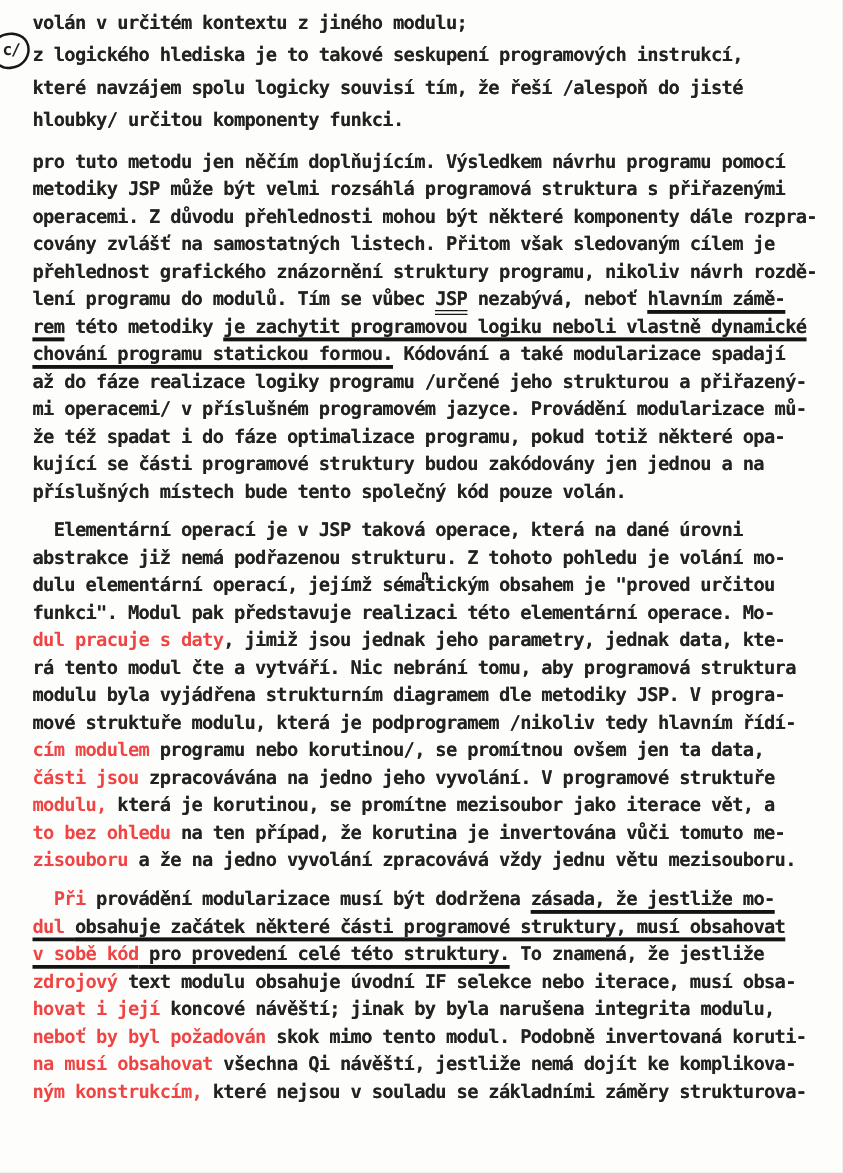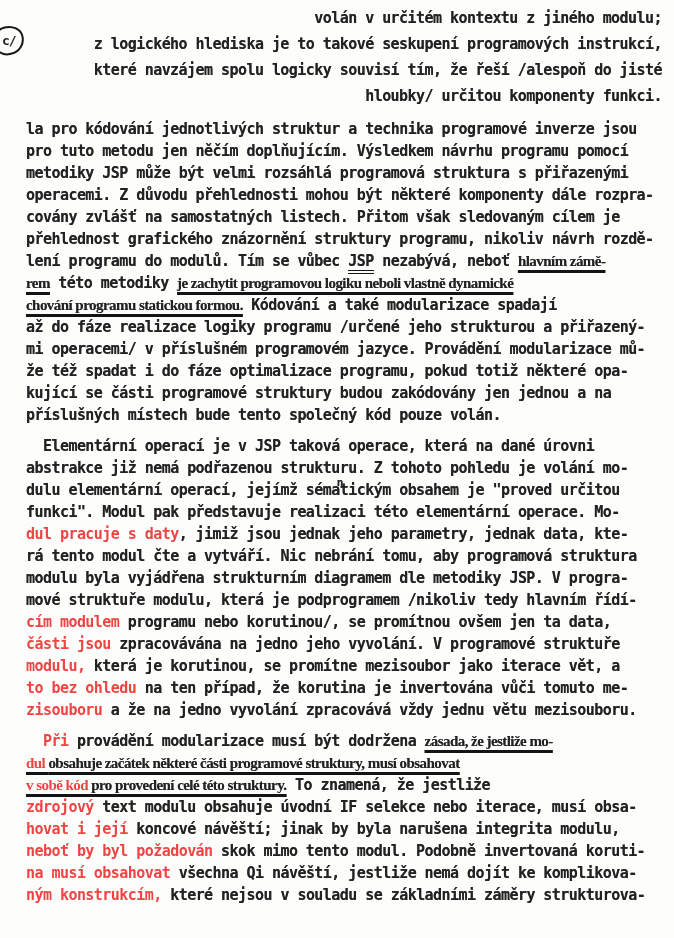--- a/index.html
+++ b/index.html
@@ -26,28 +26,26 @@
     white-space: pre;
     font-size: 15px;
     font-weight: bold;
     letter-spacing: -0.55px;
     line-height: 22px;
     color: #222;
     text-shadow: 0 0 0.4px rgba(25,25,25,0.55);
   }
   .paragraph.first .line {
     line-height: 26px;
-    text-align: right;
   }
   .underline {
     text-decoration: underline;
     text-decoration-thickness: 2.5px;
     text-underline-offset: 4px;
     text-decoration-color: #141414;
-    font-family: Liberation Serif, serif;
   }
   .underline-double {
     text-decoration: none;
     border-bottom: 4px double #141414;
   }
   .faded {
     color: #ef4444;
     text-shadow: none;
   }
   .ins {
@@ -89,21 +87,20 @@
     <span>c/</span>
   </div>
   <div>
       <div class="paragraph first">
         <div class="line"><span>volán v určitém kontextu z jiného modulu;</span></div>
         <div class="line"><span>z logického hlediska je to takové seskupení programových instrukcí,</span></div>
         <div class="line"><span>které navzájem spolu logicky souvisí tím, že řeší /alespoň do jisté</span></div>
         <div class="line"><span>hloubky/ určitou komponenty funkci.</span></div>
       </div>
       <div class="paragraph">
-        <div class="line"><span>la pro kódování jednotlivých struktur a technika programové inverze jsou</span></div>
         <div class="line"><span>pro tuto metodu jen něčím doplňujícím. Výsledkem návrhu programu pomocí</span></div>
         <div class="line"><span>metodiky JSP může být velmi rozsáhlá programová struktura s přiřazenými</span></div>
         <div class="line"><span>operacemi. Z důvodu přehlednosti mohou být některé komponenty dále rozpra-</span></div>
         <div class="line"><span>covány zvlášť na samostatných listech. Přitom však sledovaným cílem je</span></div>
         <div class="line"><span>přehlednost grafického znázornění struktury programu, nikoliv návrh rozdě-</span></div>
         <div class="line"><span>lení programu do modulů. Tím se vůbec </span><span class="underline-double">JSP</span><span> nezabývá, neboť </span><span class="underline">hlavním zámě-</span></div>
         <div class="line"><span class="underline">rem</span><span> této metodiky </span><span class="underline">je zachytit programovou logiku neboli vlastně dynamické</span></div>
         <div class="line"><span class="underline">chování programu statickou formou.</span><span> Kódování a také modularizace spadají</span></div>
         <div class="line"><span>až do fáze realizace logiky programu /určené jeho strukturou a přiřazený-</span></div>
         <div class="line"><span>mi operacemi/ v příslušném programovém jazyce. Provádění modularizace mů-</span></div>

